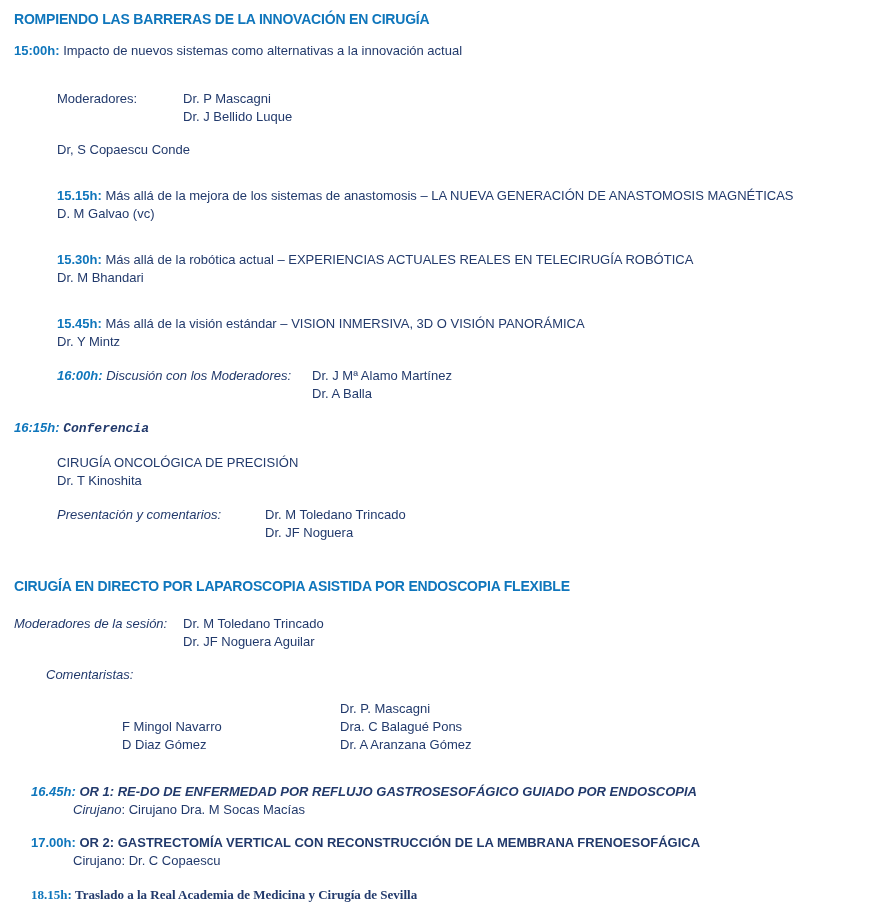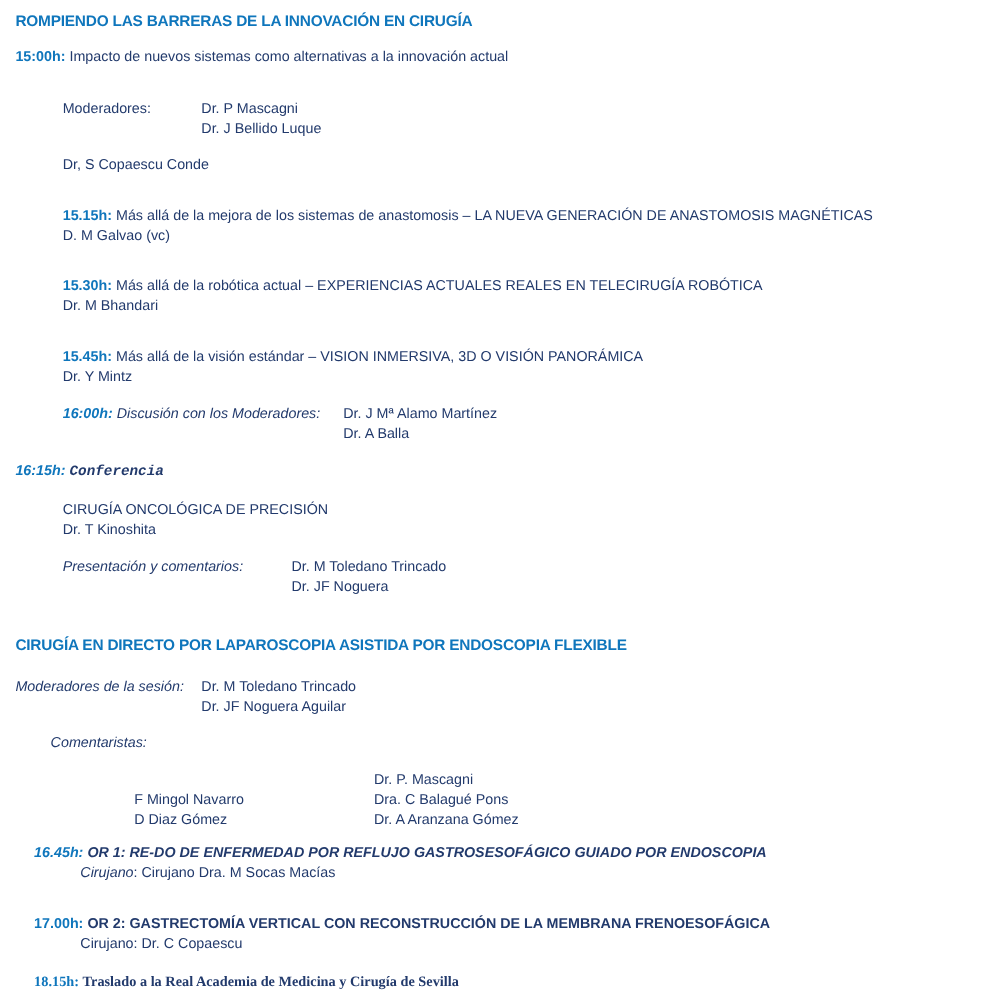--- a/index.html
+++ b/index.html
@@ -46,22 +46,22 @@
   .conf-label-line .clabel { color: #223a6c; font-weight: bold; font-style: italic; font-family: Liberation Mono, monospace; }
   .conf-body { margin-top: 16px; line-height: 18px; }
   .presentation { margin-top: 16px; }
 
   h1.section-title-2 { margin-top: 33px; }
   .mods2 { margin-top: 18px; }
   .comentaristas { margin-top: 15px; line-height: 18px; margin-left: 32px; }
   .commentator-cols { margin-top: 16px; margin-left: 108px; display: flex; align-items: flex-end; }
   .ccol1 { width: 218px; flex-shrink: 0; }
 
-  .or-item { margin-top: 12px; margin-left: 17px; line-height: 18px; } 
-  .or-item.g15 { margin-top: 29px; }
+  .or-item { margin-top: 29px; margin-left: 17px; line-height: 18px; } 
+  .or-item.g15 { margin-top: 15px; }
   .or-item .time { color: #0f76bc; font-weight: bold; }
   .or-item .or-title { font-weight: bold; }
   .or-item.italic .time, .or-item.italic .or-title { font-style: italic; }
   .role-line { margin-left: 42px; font-weight: normal; font-style: normal; }
   .final-item { margin-top: 16px; margin-left: 17px; line-height: 18px; font-family: Liberation Serif, serif; }
   .final-item .time { color: #0f76bc; font-weight: bold; }
   .final-item .ftitle { font-weight: bold; }
 </style>
 </head>
 <body>

